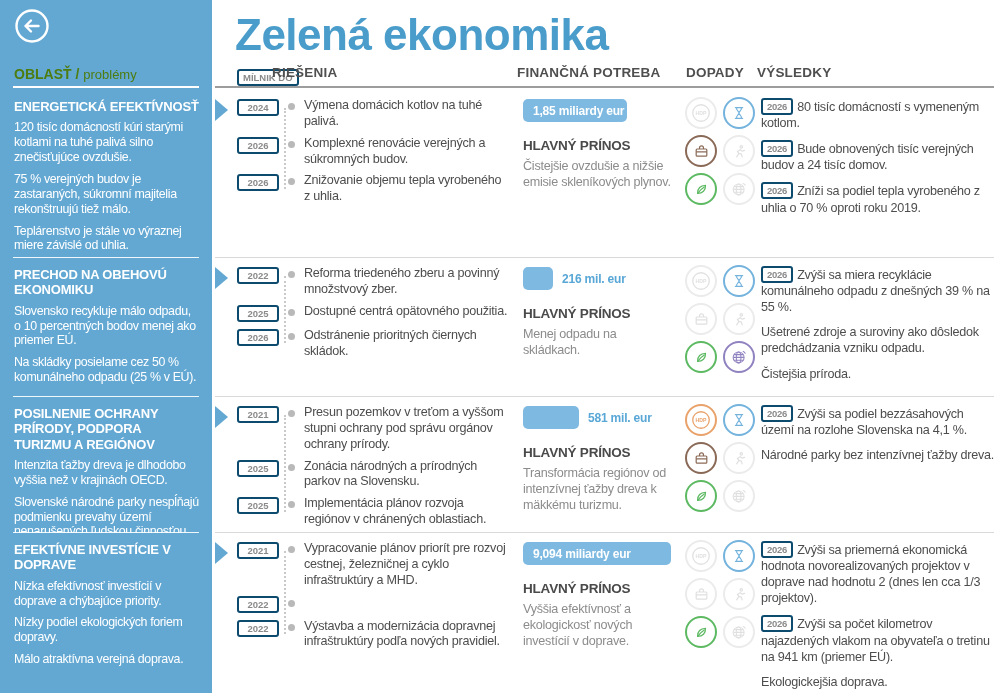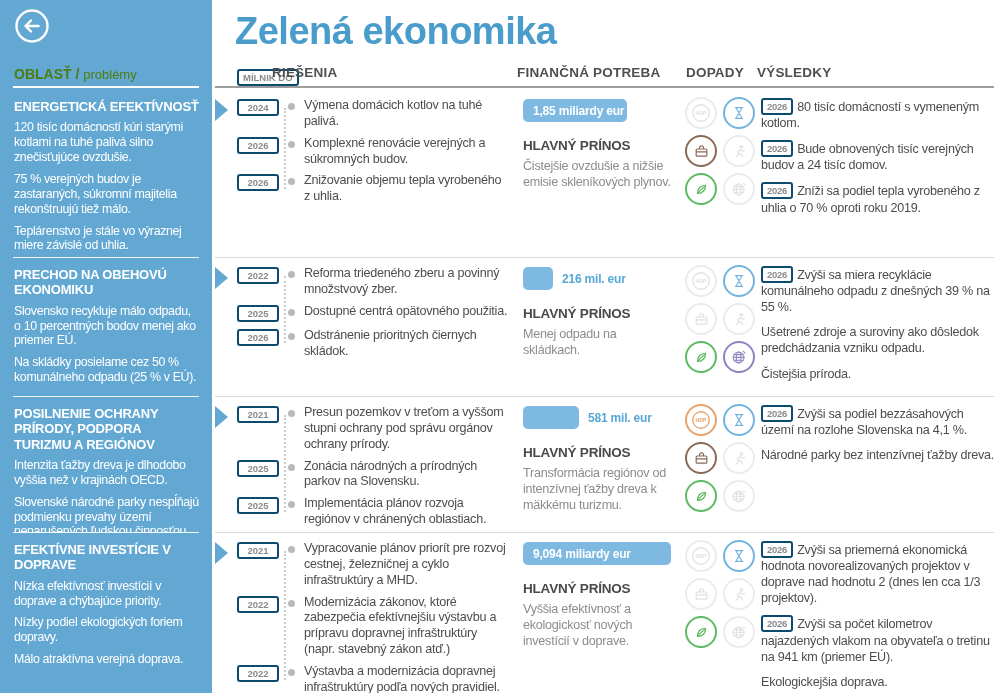--- a/index.html
+++ b/index.html
@@ -2,21 +2,21 @@
 <html><head>
 <meta charset="utf-8">
 <style>
   html,body{margin:0;padding:0;background:#fff;}
   .page{position:relative;width:1000px;height:693px;background:#fff;overflow:hidden;
         font-family:"Liberation Sans",sans-serif;color:#4a4a4a;}
   
   .sidebar-bg{position:absolute;left:0;top:0;width:212px;height:693px;background:#63a8d3;}
   
   .back-btn{position:absolute;left:13px;top:7px;width:38px;height:38px;cursor:pointer;}
-  .page-title{position:absolute;left:235px;top:10px;font-size:38px;font-weight:700;color:#4a9dcb;letter-spacing:-0.5px;}
+  .page-title{position:absolute;left:235px;top:10px;font-size:44px;font-weight:700;color:#4a9dcb;letter-spacing:-0.5px;}
   .hdr-row{position:absolute;left:0;top:64px;width:1000px;height:22px;}
   .oblast-lab{position:absolute;left:14px;top:2px;color:#4d7c0f;font-size:14px;font-weight:700;}
   .oblast-sub{font-weight:400;font-size:13px;}
   .hdr-badge{position:absolute;left:237px;top:5px;}
   .col-hdr{position:absolute;top:1px;font-size:13.5px;font-weight:700;color:#4f4f4f;letter-spacing:0.2px;}
   .ch-riesenia{left:272px;} .ch-financna{left:517px;} .ch-dopady{left:686px;} .ch-vysledky{left:757px;}
   .hdr-line-main{position:absolute;left:215px;top:86px;width:779px;border-bottom:2px solid #9d9d9d;}
   .hdr-line-side{position:absolute;left:13px;top:86px;width:186px;border-bottom:2px solid #fff;}
   
   .rows{position:absolute;left:0;top:90px;width:1000px;}
@@ -357,21 +357,20 @@
         <div class="arrow"></div>
         <div class="sol-list">
           <div class="sol-row">
             <span class="badge sol-badge">2021</span>
             <span class="sol-dot"></span>
             <p class="sol-text">Vypracovanie plánov priorít pre rozvoj cestnej, železničnej a cyklo infraštruktúry a MHD.</p>
           </div>
           <div class="sol-row">
             <span class="badge sol-badge">2022</span>
             <span class="sol-dot"></span>
-            <p class="sol-text">Modernizácia zákonov, ktoré zabezpečia efektívnejšiu výstavbu a prípravu dopravnej infraštruktúry (napr. stavebný zákon atď.)</p>
           </div>
           <div class="sol-row">
             <span class="badge sol-badge">2022</span>
             <span class="sol-dot"></span>
             <p class="sol-text">Výstavba a modernizácia dopravnej infraštruktúry podľa nových pravidiel.</p>
           </div>
         </div>
       </div>
       <div class="cell finance">
         <div class="fin-bar-row">

